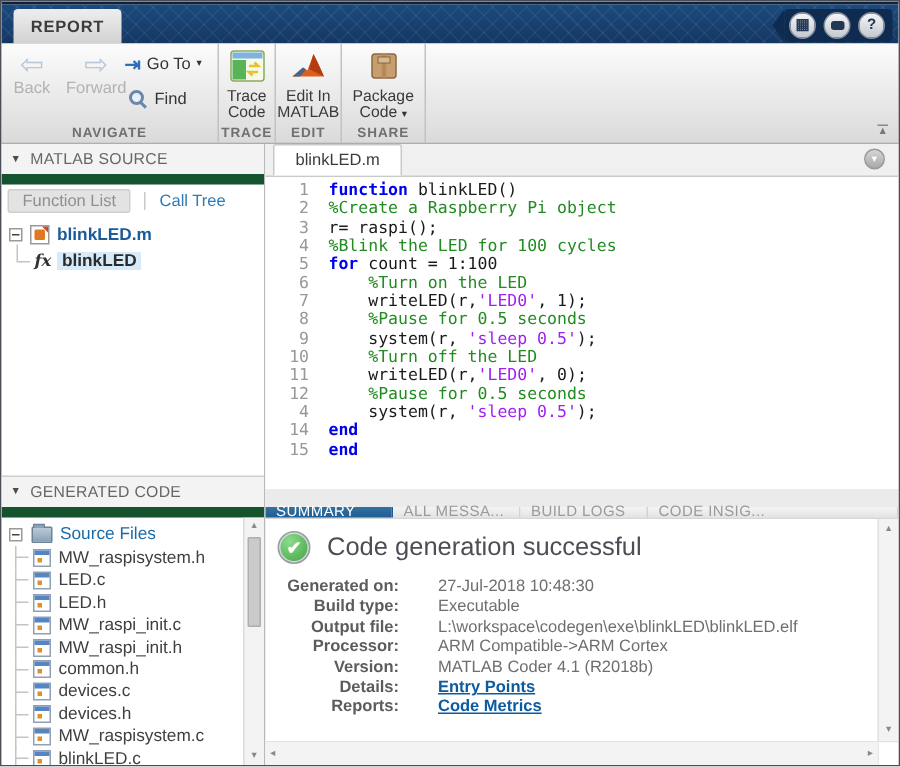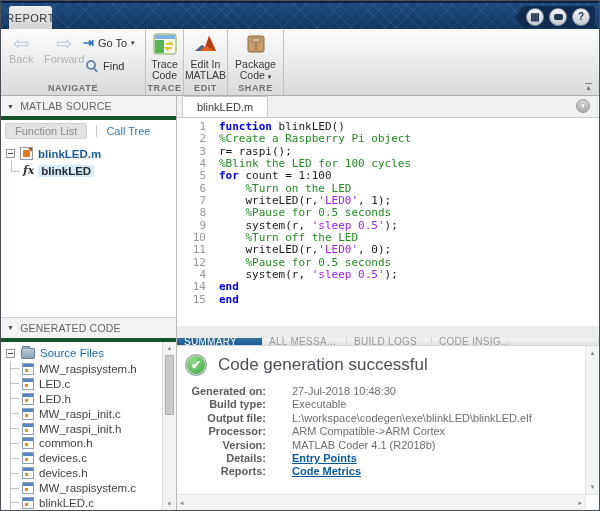--- a/index.html
+++ b/index.html
@@ -4,23 +4,23 @@
 <style>
   html,body{margin:0;padding:0;background:#fff;}
   .window{width:600px;height:511px;box-sizing:border-box;border:1px solid #4a4f55;
     font-family:"Liberation Sans",sans-serif;position:relative;overflow:hidden;background:#fff;}
 
   
   .ribbon-tabs{height:28px;background:linear-gradient(#1b4678,#163a64);position:relative;
     background-image:repeating-linear-gradient(45deg,rgba(255,255,255,.06) 0 1px,transparent 1px 8px),
                      repeating-linear-gradient(-45deg,rgba(255,255,255,.05) 0 1px,transparent 1px 8px),
                      linear-gradient(#1c4a7e,#143762);border-top:2px solid #0c2240;box-sizing:border-box;}
-  .report-tab{position:absolute;left:8px;bottom:0;width:43px;height:23px;
+  .report-tab{position:absolute;left:8px;bottom:0;width:72px;height:23px;
     background:linear-gradient(#eeeeee,#d2d2d2);border-radius:3px 3px 0 0;color:#3c3c3c;
-    font-size:11px;letter-spacing:.5px;display:flex;align-items:center;justify-content:center;}
+    font-size:11px;letter-spacing:.5px;display:flex;align-items:center;justify-content:center;font-weight:bold;}
   .quick{position:absolute;right:4px;top:3px;height:22px;background:#0f2c50;border-radius:3px;
     display:flex;align-items:center;gap:5px;padding:0 5px 0 3px;}
   .quick::before{content:"";position:absolute;left:-8px;top:0;border-right:8px solid #0f2c50;
     border-top:11px solid transparent;border-bottom:11px solid transparent;}
   .qicon{width:18px;height:18px;border-radius:50%;background:linear-gradient(#f4f5f7,#c3c9d1);
     border:1px solid #88929f;box-sizing:border-box;display:flex;align-items:center;justify-content:center;
     color:#253853;font-size:10px;font-weight:bold;line-height:1;}
   .bubble{width:9px;height:6px;background:#253853;border-radius:2px;position:relative;}
   .bubble::after{content:"";position:absolute;left:2px;bottom:-3px;border:3px solid transparent;
     border-top-color:#253853;border-right-width:0;border-left-width:2px;}
@@ -47,21 +47,21 @@
     transform:rotate(45deg);}
   .bigbtn{position:absolute;left:0;right:0;top:4px;display:flex;flex-direction:column;align-items:center;}
   .bigbtn .lbl{font-size:10.5px;color:#3a3a3a;line-height:11px;text-align:center;margin-top:4px;}
   .collapse-btn{position:absolute;right:7px;bottom:4px;font-size:7px;line-height:6px;color:#777;
     border-top:1px solid #888;padding-top:1px;}
 
   
   .main{display:flex;height:414px;}
   .left{width:176px;border-right:1px solid #b9b9b9;box-sizing:border-box;display:flex;
     flex-direction:column;background:#fff;}
-  .phead{height:20px;flex:none;background:#f3f3f3;border-bottom:4px solid #14532d;display:flex;
+  .phead{height:20px;flex:none;background:#f3f3f3;border-bottom:7px solid #14532d;display:flex;
     align-items:center;gap:6px;padding-left:6px;color:#666;font-size:10.5px;letter-spacing:.2px;}
   .phead.gen{border-top:1px solid #cfcfcf;}
   .tri{font-size:7px;color:#4c4c4c;line-height:7px;}
   .src-tabs{height:22px;flex:none;display:flex;align-items:center;padding-left:4px;}
   .ftab{background:#e3e3e3;border:1px solid #cfcfcf;border-radius:2px;color:#8f8f8f;
     font-size:11px;padding:1px 9px;}
   .vsep{width:1px;height:12px;background:#c9c9c9;margin:0 9px;}
   .calltree{color:#2e7bb5;font-size:11px;}
   .src-tree{flex:1;padding:3px 2px;}
   .trow{display:flex;align-items:center;height:17px;font-size:11.5px;}

